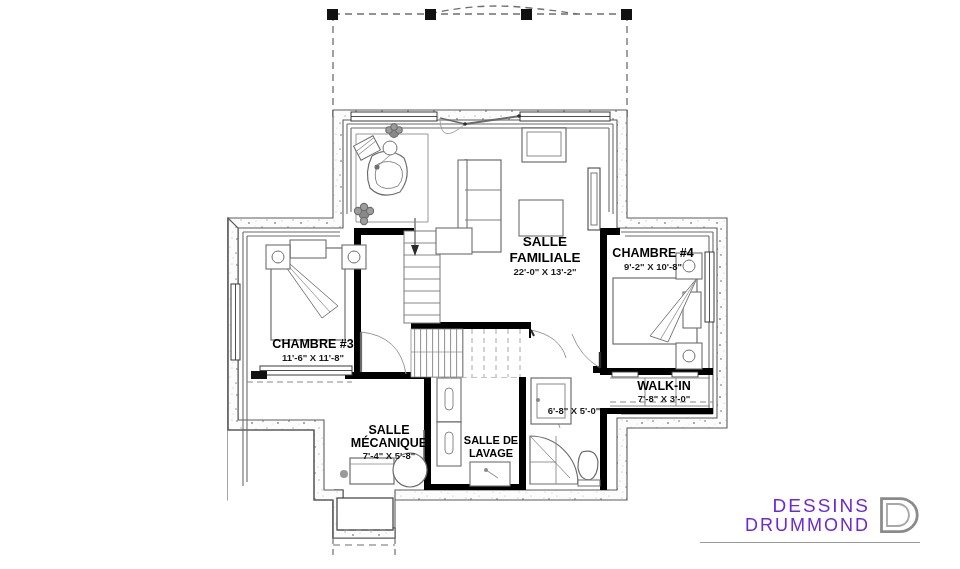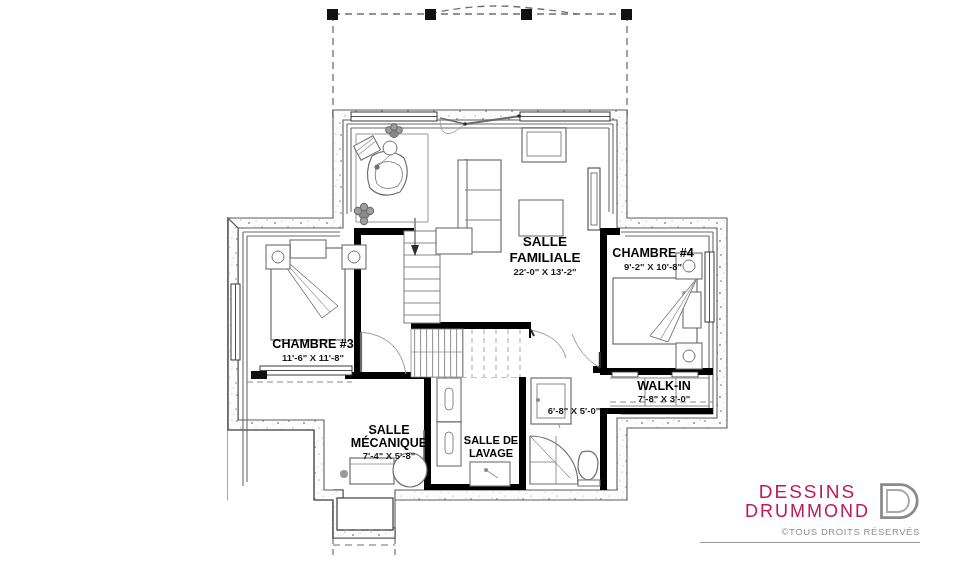--- a/index.html
+++ b/index.html
@@ -48,22 +48,21 @@
     gap: 6px;
   }
   .logo-words {
     text-align: right;
     line-height: 1.0;
   }
   .logo-line1, .logo-line2 {
     font-family: "Liberation Sans", sans-serif;
     font-weight: normal;
     letter-spacing: 2px;
-    color: #be185d;
-    text-align: center;
+    color: #6d28d9;
   }
   .logo-line1 { font-size: 19px; }
   .logo-line2 { font-size: 18px; margin-top: 1px; }
   .logo-rights {
     font-family: "Liberation Sans", sans-serif;
     font-size: 9.5px;
     letter-spacing: 0.6px;
     color: #8f8f8f;
     margin-top: 3px;
     text-align: right;
@@ -542,15 +541,14 @@
   <div class="logo-row">
     <div class="logo-words">
       <div class="logo-line1">DESSINS</div>
       <div class="logo-line2">DRUMMOND</div>
     </div>
     <svg class="logo-mark" viewBox="0 0 48 48">
       <path d="M6 6 L26 6 A19 18 0 0 1 26 42 L6 42 Z" fill="none" stroke="#8a8a8a" stroke-width="3"></path>
       <path d="M12 12 L24 12 A12 12 0 0 1 24 36 L12 36 Z" fill="#ffffff" stroke="#a8a8a8" stroke-width="2"></path>
     </svg>
   </div>
-  <div class="logo-rights">©TOUS DROITS RÉSERVÉS</div>
   <div class="title-rule"></div>
 </div>
 
 </body></html>

